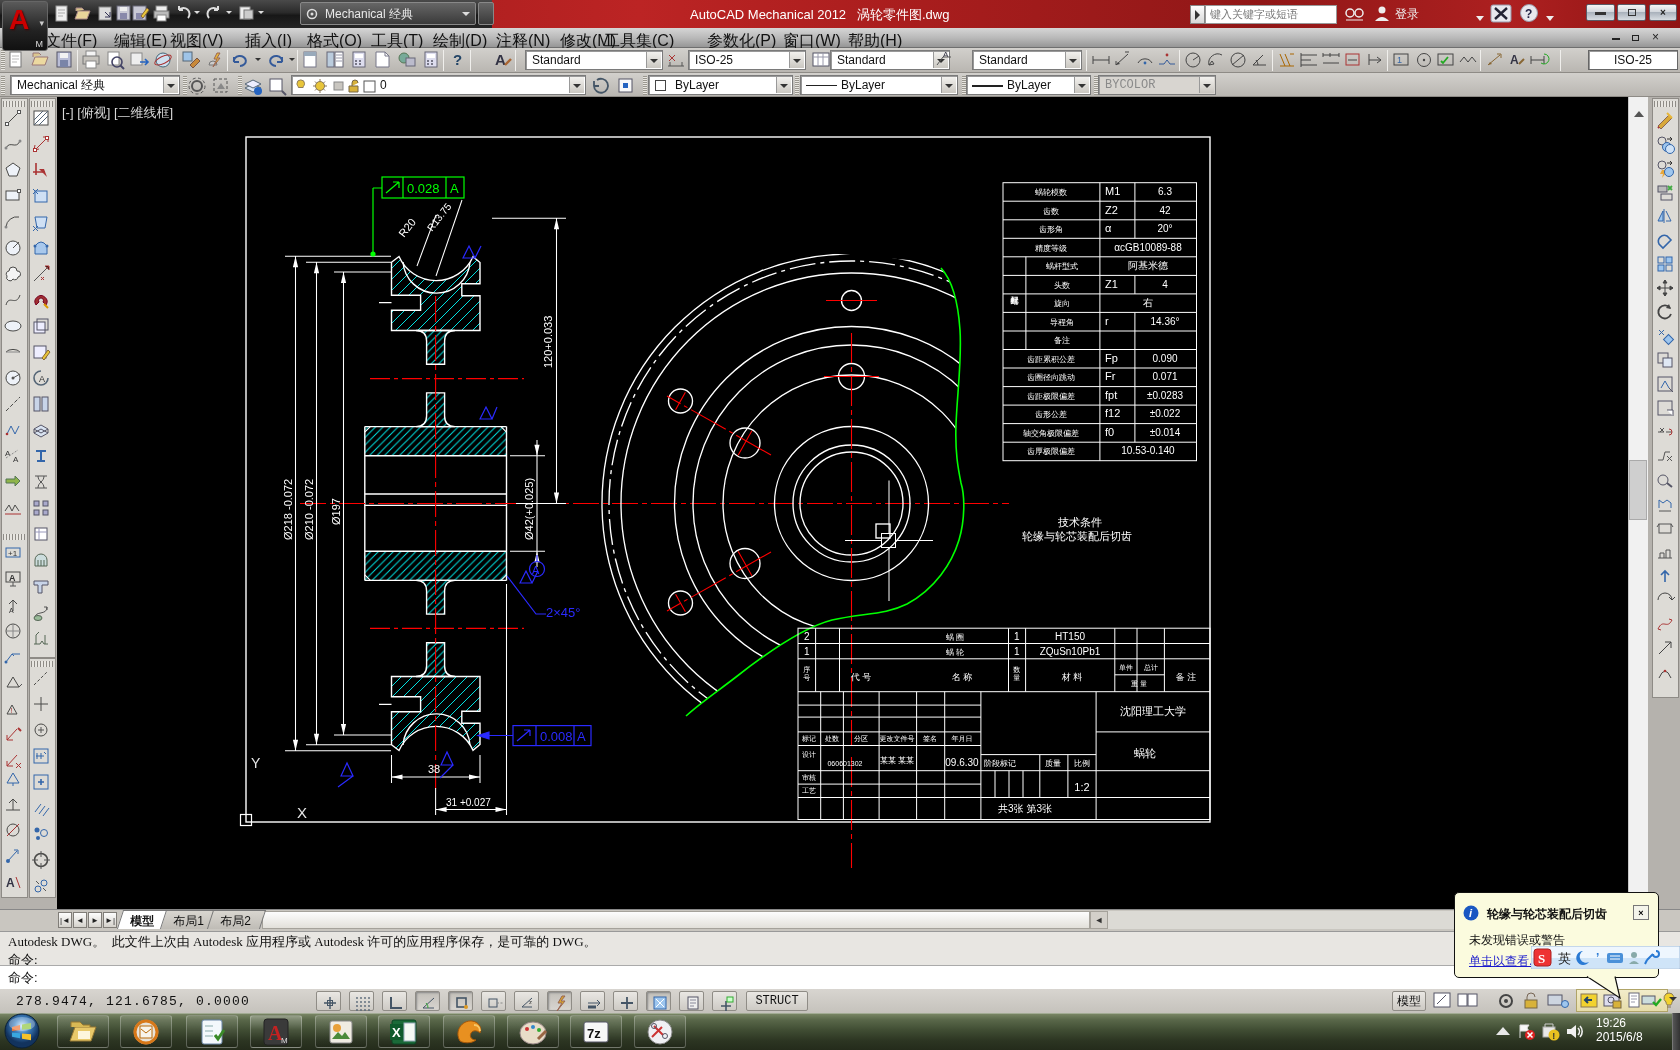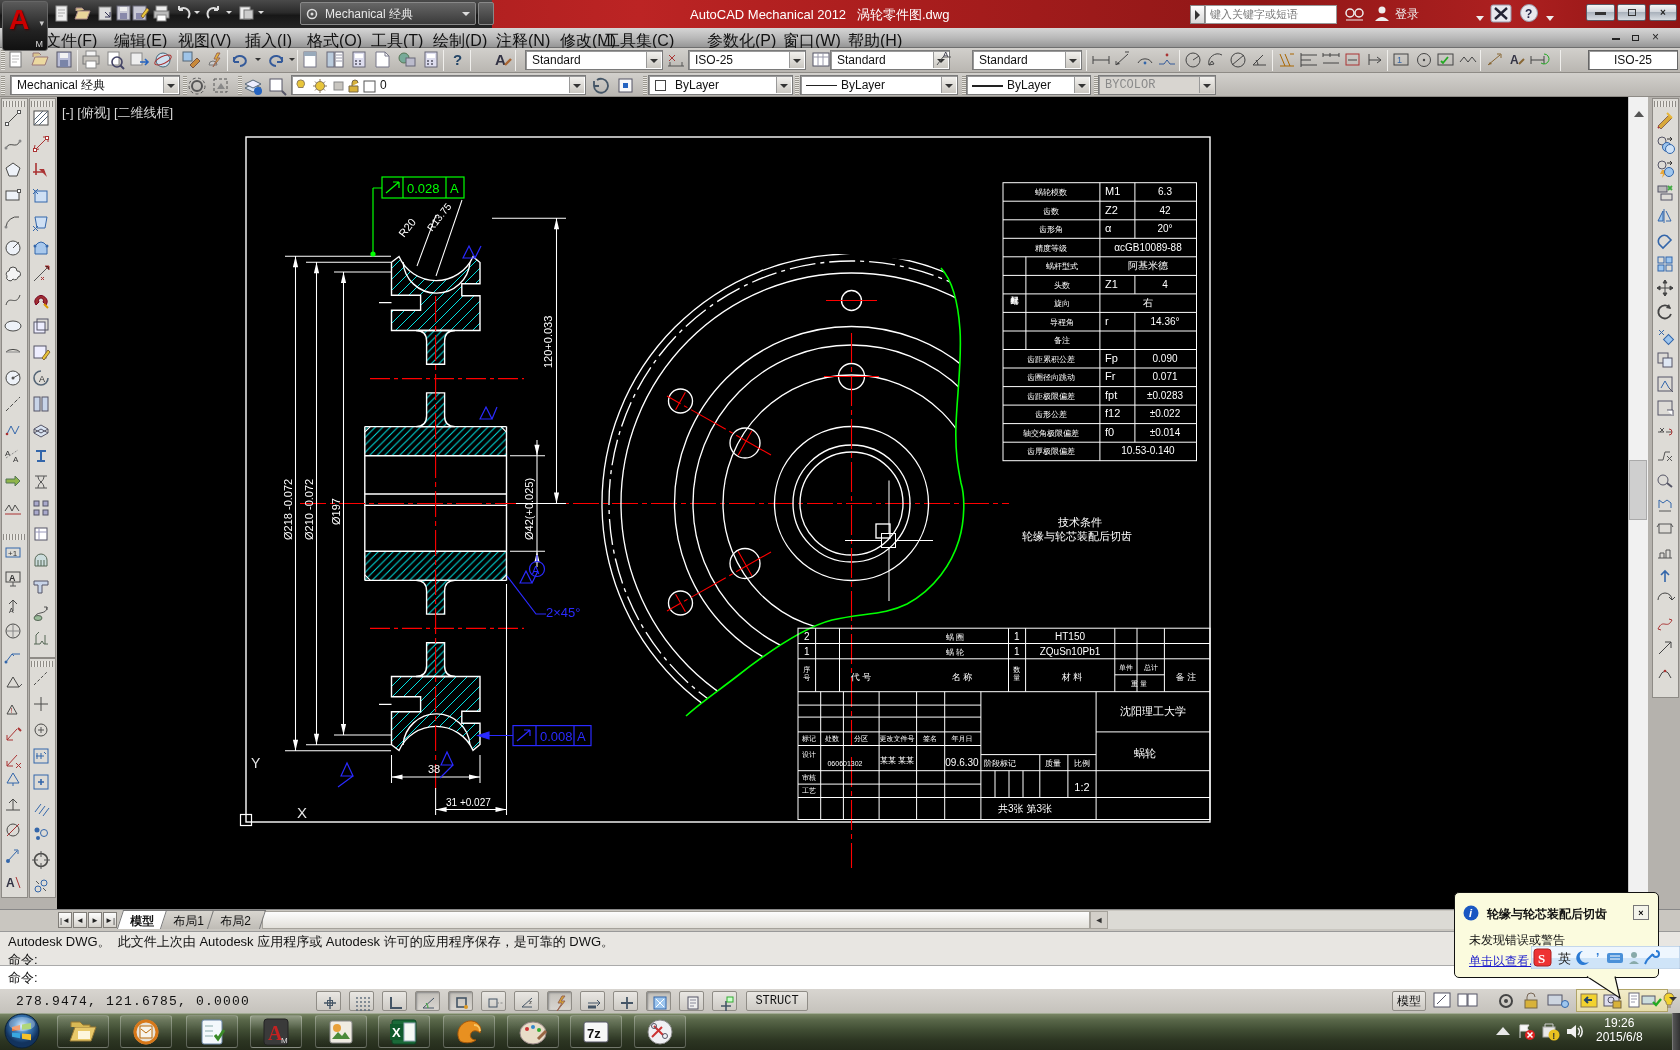--- a/index.html
+++ b/index.html
@@ -48,32 +48,32 @@
 #tabbar{left:0;top:909px;width:1680px;height:22px;background:#c9c6c0;border-top:1px solid #888;}
 .navb{position:absolute;top:912px;width:14px;height:16px;background:linear-gradient(#fdfdfd,#d5d2cc);border:1px solid #807d78;color:#222;font-size:8px;line-height:15px;text-align:center;}
 .tab{position:absolute;top:910px;height:19px;font-size:12px;padding:2px 10px;color:#111;border:1px solid #777;border-bottom:none;transform:skewX(-18deg);background:linear-gradient(#d9d6d0,#bfbcb6);}
 .tab>i{display:block;transform:skewX(18deg);font-style:normal;}
 #tabactive{background:#fff;font-weight:bold;}
 #hscroll{left:262px;top:911px;width:1366px;height:18px;background:#dcdad5;}
 #hthumb{left:262px;top:911px;width:828px;height:18px;background:linear-gradient(#fdfdfd,#e2e0da);border:1px solid #a5a29b;}
 #hsbtn{left:1090px;top:911px;width:18px;height:18px;background:#d3d0ca;border:1px solid #a5a29b;font-size:9px;text-align:center;line-height:17px;color:#333;}
 
 #cmdwin{left:0;top:931px;width:1680px;height:57px;background:#e8e6e2;border-top:1px solid #999;}
-#cmdhist{left:8px;top:933px;width:1664px;height:31px;color:#111;font-size:13px;font-family:Liberation Sans, sans-serif;}
+#cmdhist{left:8px;top:933px;width:1664px;height:31px;color:#111;font-size:13px;font-family:Liberation Serif, serif;}
 #cmdinput{left:0px;top:965px;width:1680px;height:23px;background:#fff;border-top:1px solid #aaa;color:#111;font-size:13px;padding:3px 0 0 8px;}
 
 #statusbar{left:0;top:988px;width:1680px;height:25px;background:linear-gradient(#d8d5d0,#c5c2bc);border-top:1px solid #fff;}
 #coords{left:16px;top:994px;font-size:13px;color:#111;font-family:"Liberation Mono",monospace;letter-spacing:1.2px;}
 .stbtn{position:absolute;top:991px;width:25px;height:20px;background:linear-gradient(#e9e7e3,#cdcac4);border:1px solid #8f8c86;border-radius:2px;}
 #struct{left:746px;top:991px;width:62px;height:20px;font-size:12px;color:#111;line-height:19px;text-align:center;font-family:"Liberation Mono",monospace;border:1px solid #8f8c86;border-radius:2px;background:linear-gradient(#e9e7e3,#cdcac4);}
 .strt{position:absolute;top:991px;height:20px;font-size:12px;color:#111;line-height:19px;}
 
 #taskbar{left:0;top:1013px;width:1680px;height:37px;background:linear-gradient(#7d8a68 0%,#5a684a 18%,#414e34 45%,#2c3522 75%,#242b1b 100%);box-shadow:inset 0 1px 0 rgba(255,255,255,.3);}
 .tbtn{position:absolute;top:1015px;width:52px;height:33px;border:1px solid rgba(255,255,255,.25);border-radius:3px;background:linear-gradient(rgba(255,255,255,.14),rgba(255,255,255,.04) 45%,rgba(0,0,0,.12));}
-#clock{left:1596px;top:1016px;color:#fff;font-size:12px;text-align:center;}
+#clock{left:1596px;top:1016px;color:#fff;font-size:12px;}
 
 #balloon{left:1454px;top:892px;width:205px;height:86px;background:#fbfbde;border:1px solid #111;border-radius:5px;z-index:50;}
 </style></head>
 <body>
 <div id="stage">
 
 <div class="abs" id="titlebar"></div>
 <div class="abs" id="qatzone"></div>
 <div class="abs" id="title-text">AutoCAD Mechanical 2012&nbsp;&nbsp;&nbsp;涡轮零件图.dwg</div>
 <div class="abs" id="wspill"><span class="gear"><svg width="15" height="15">
@@ -114,21 +114,21 @@
 <div class="winbtn" style="left:1649px;width:28px">×</div>
 <div class="abs" id="applogo">
       <span class="a">A</span>
       <span class="dn">▾</span>
       <span class="m">M</span>
     </div>
 
 <div class="abs" id="menubar">
 <span style="left:45px">文件(F)</span>
       <span style="left:114px">编辑(E)</span>
-      <span style="left:178px">视图(V)</span>
+      <span style="left:170px">视图(V)</span>
       <span style="left:245px">插入(I)</span>
       <span style="left:307px">格式(O)</span>
       <span style="left:371px">工具(T)</span>
       <span style="left:433px">绘制(D)</span>
       <span style="left:496px">注释(N)</span>
       <span style="left:560px">修改(M)</span>
       <span style="left:604px">工具集(C)</span>
       <span style="left:707px">参数化(P)</span>
       <span style="left:783px">窗口(W)</span>
       <span style="left:848px">帮助(H)</span>

